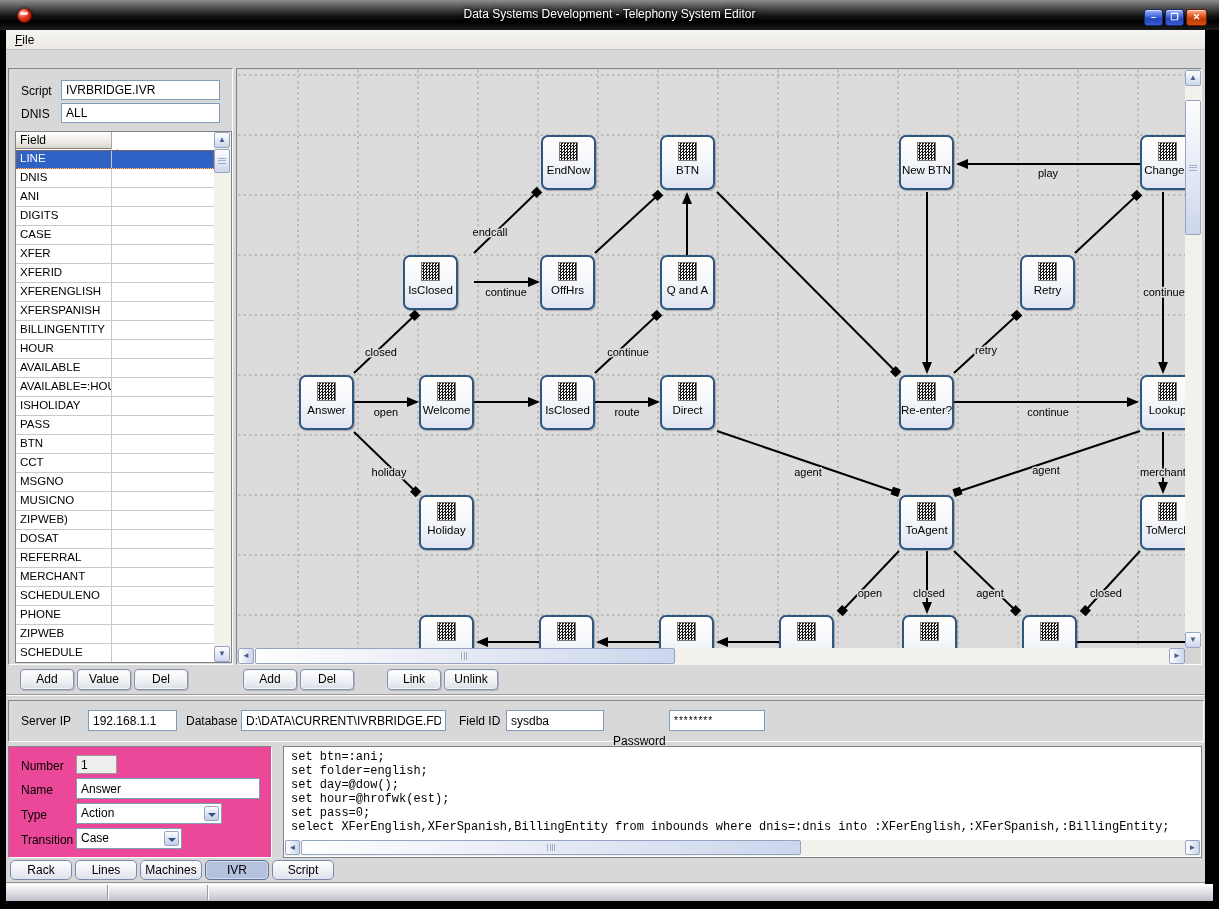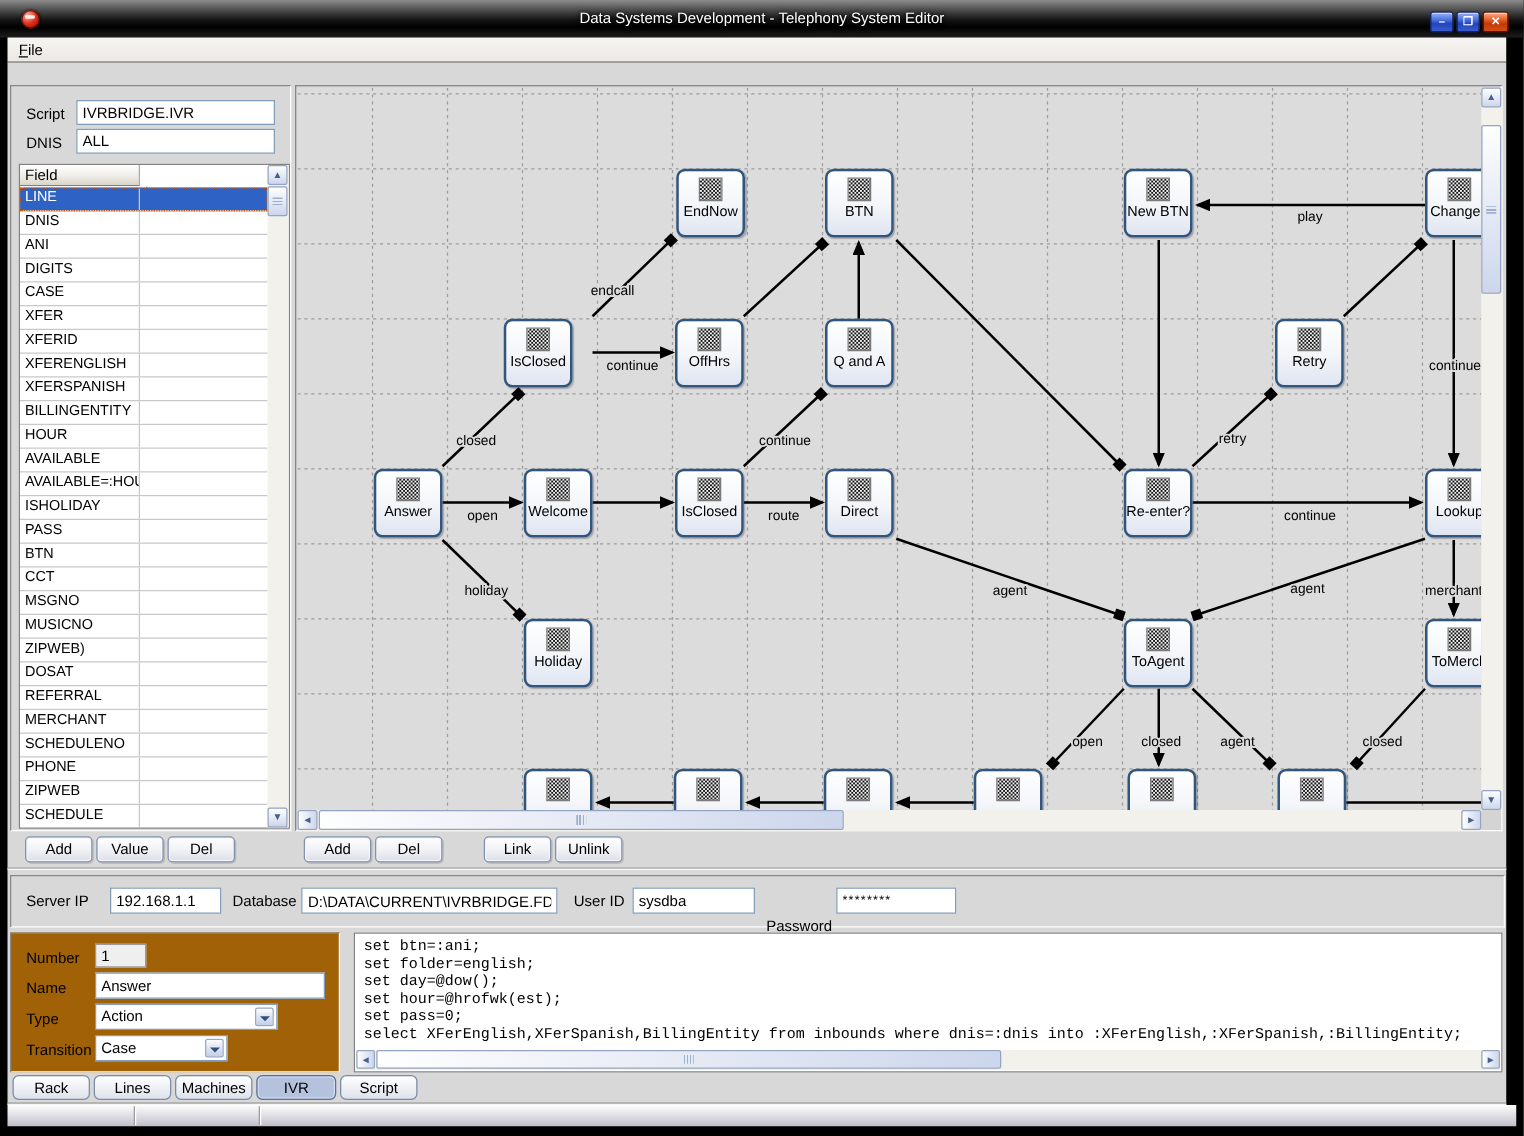--- a/index.html
+++ b/index.html
@@ -80,21 +80,21 @@
     font-size:12px; text-align:center; line-height:19px;
     box-shadow:inset 0 0 0 1px #f4f5f9, 1px 1px 0 rgba(120,120,120,.35); }
 
   .hr-groove { position:absolute; left:6px; top:694px; width:1199px; height:2px;
     border-top:1px solid #9a9a9a; border-bottom:1px solid #fafafa; }
 
   
   .server-panel { position:absolute; left:8px; top:700px; width:1196px; height:42px; background:#d8d8d8; }
 
   
-  .detail-box { position:absolute; left:8px; top:746px; width:264px; height:112px; background:#a16207; }
+  .detail-box { position:absolute; left:8px; top:746px; width:264px; height:112px; background:#ec4899; }
   .combo { position:absolute; border:1px solid #7f9db9; background:#fff; font-size:12px; padding:2px 4px; }
   .combo .arrow { position:absolute; right:2px; top:2px; bottom:2px; width:15px; border-radius:2px;
     background:linear-gradient(180deg,#fdfdfd,#dde3f2 50%,#c4cfe8); border:1px solid #98a7c4; }
   .combo .arrow:after { content:""; position:absolute; left:3px; top:6px; border:4px solid transparent;
     border-top-color:#30507e; }
 
   .editor-box { position:absolute; left:283px; top:746px; width:919px; height:112px;
     border:1px solid #828282; background:#fff; }
   .code { position:absolute; left:7px; top:4px; right:2px; bottom:18px; overflow:hidden;
     font-family:"Liberation Mono","DejaVu Sans Mono",monospace; font-size:12px; line-height:13.9px; white-space:pre; }
@@ -473,21 +473,21 @@
     <div class="btn" style="left: 444px; width: 54px;">Unlink</div>
   </div>
 
 <div class="hr-groove"></div>
 
 <div class="server-panel sunken">
   <div class="lbl" style="left:12px; top:13px;">Server IP</div>
   <input class="tb" style="left: 79px; top: 9px; width: 89px; height: 21px;" value="192.168.1.1">
   <div class="lbl" style="left:177px; top:13px;">Database</div>
   <input class="tb" style="left: 232px; top: 9px; width: 205px; height: 21px;" value="D:\DATA\CURRENT\IVRBRIDGE.FDB">
-  <div class="lbl" style="left:450px; top:13px;">User ID</div>
+  <div class="lbl" style="left:450px; top:13px;">Field ID</div>
   <input class="tb" style="left: 497px; top: 9px; width: 98px; height: 21px;" value="sysdba">
   <div class="lbl" style="left:604px; top:13px;margin-top:20px;">Password</div>
   <input class="tb" style="left: 660px; top: 9px; width: 96px; height: 21px; font-size: 10px; letter-spacing: 1px;" value="********">
 </div>
 
 <div class="detail-box sunken">
   <div class="lbl" style="left:12px; top:12px;">Number</div>
   <input class="tb" style="left: 67px; top: 8px; width: 41px; height: 19px; background: rgb(239, 239, 239); border-color: rgb(154, 154, 154);" value="1">
   <div class="lbl" style="left:12px; top:36px;">Name</div>
   <input class="tb" style="left: 67px; top: 31px; width: 184px; height: 21px;" value="Answer">

